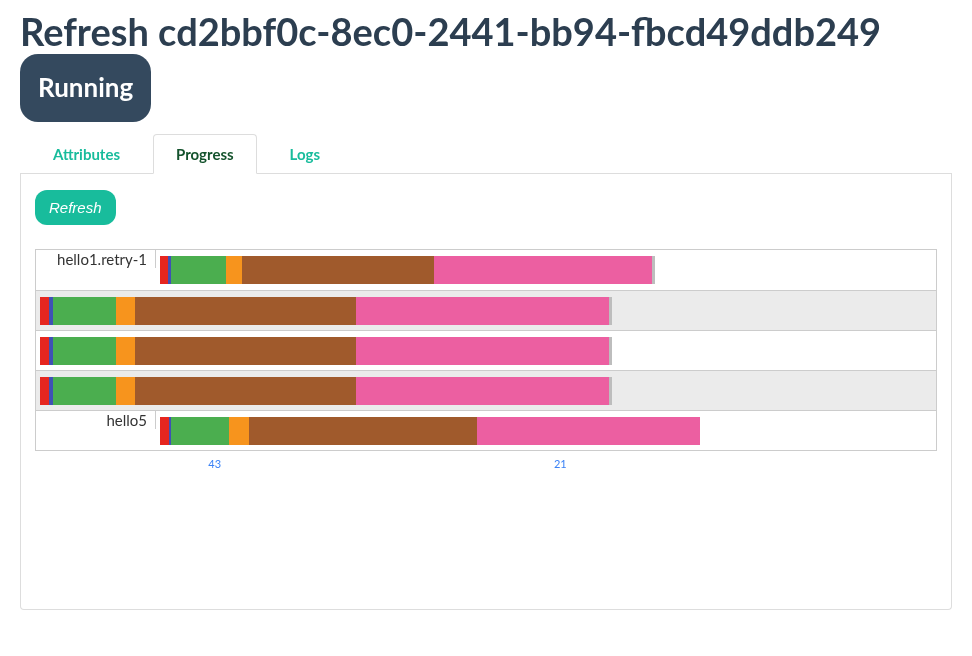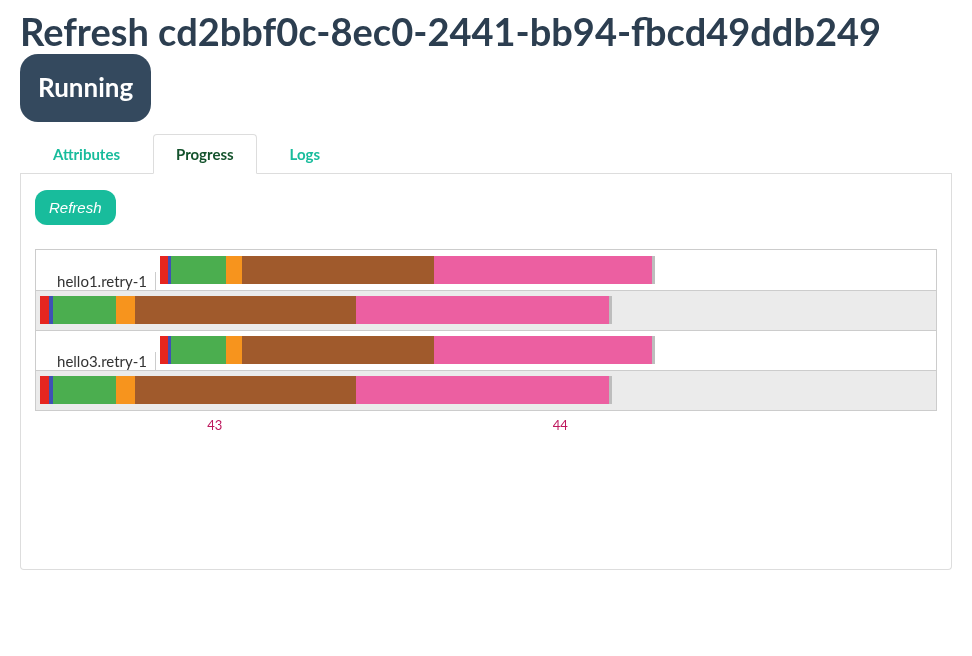--- a/index.html
+++ b/index.html
@@ -69,21 +69,21 @@
     }
     .btn-refresh { background: #18bc9c; }
     .btn-cancel  { background: #e74c3c; }
 
     .chart-wrap {
       margin-top: 24px;
       border: 1px solid #ccc;
     }
     .chart-row {
       display: flex;
-      align-items: flex-end;
+      align-items: flex-start;
       border-top: 1px solid #ccc;
       height: 40px;
     }
     .chart-row:first-child { border-top: none; }
     .chart-row.alt { background: #ebebeb; }
     .row-label {
       width: 120px;
       flex: 0 0 120px;
       font-size: 15px;
       color: #333;
@@ -104,22 +104,22 @@
       display: flex;
       height: 28px;
       width: 100%;
     }
     .seg { height: 100%; }
 
     .axis {
       position: relative;
       height: 24px;
       margin-left: 121px; 
-      font-size: 13px;
-      color: #be185d;
+      font-size: 11px;
+      color: #3b82f6;
     }
     .tick {
       position: absolute;
       top: 6px;
       transform: translateX(-50%);
     }
 
     .spacer { height: 110px; }
 
     .segcolor-0 { background: #e6261f; } 
@@ -169,21 +169,20 @@
             <div class="seg segcolor-1" style="width: 0.442478%;"></div>
             <div class="seg segcolor-2" style="width: 8.84956%;"></div>
             <div class="seg segcolor-3" style="width: 2.65487%;"></div>
             <div class="seg segcolor-4" style="width: 30.9735%;"></div>
             <div class="seg segcolor-5" style="width: 35.3982%;"></div>
             <div class="seg segcolor-6" style="width: 0.442478%;"></div>
           </div>
         </div>
       </div>
       <div class="chart-row">
-        <div class="row-label">hello3.retry-1</div>
         <div class="bar-track">
           <div class="bar" style="width: 80.0885%;">
             <div class="seg segcolor-0" style="width: 1.32743%;"></div>
             <div class="seg segcolor-1" style="width: 0.442478%;"></div>
             <div class="seg segcolor-2" style="width: 8.84956%;"></div>
             <div class="seg segcolor-3" style="width: 2.65487%;"></div>
             <div class="seg segcolor-4" style="width: 30.9735%;"></div>
             <div class="seg segcolor-5" style="width: 35.3982%;"></div>
             <div class="seg segcolor-6" style="width: 0.442478%;"></div>
           </div>
@@ -192,24 +191,37 @@
       <div class="chart-row alt">
         <div class="bar-track">
           <div class="bar" style="width: 80.0885%;">
             <div class="seg segcolor-0" style="width: 1.32743%;"></div>
             <div class="seg segcolor-1" style="width: 0.442478%;"></div>
             <div class="seg segcolor-2" style="width: 8.84956%;"></div>
             <div class="seg segcolor-3" style="width: 2.65487%;"></div>
             <div class="seg segcolor-4" style="width: 30.9735%;"></div>
             <div class="seg segcolor-5" style="width: 35.3982%;"></div>
             <div class="seg segcolor-6" style="width: 0.442478%;"></div>
+          </div>
+        </div>
+      </div>
+      <div class="chart-row">
+        <div class="row-label">hello5</div>
+        <div class="bar-track">
+          <div class="bar" style="width: 83.6283%;">
+            <div class="seg segcolor-0" style="width: 1.32743%;"></div>
+            <div class="seg segcolor-1" style="width: 0.442478%;"></div>
+            <div class="seg segcolor-2" style="width: 8.84956%;"></div>
+            <div class="seg segcolor-3" style="width: 3.09735%;"></div>
+            <div class="seg segcolor-4" style="width: 35.3982%;"></div>
+            <div class="seg segcolor-5" style="width: 34.5133%;"></div>
           </div>
         </div>
       </div>
     </div>
   <div class="axis" id="x-axis">
       <span class="tick" style="left: 7.52212%;">43</span>
-      <span class="tick" style="left: 51.7699%;">44</span>
+      <span class="tick" style="left: 51.7699%;">21</span>
     </div>
 
   <div class="spacer"></div>
 
 </div>
 
 </body></html>

